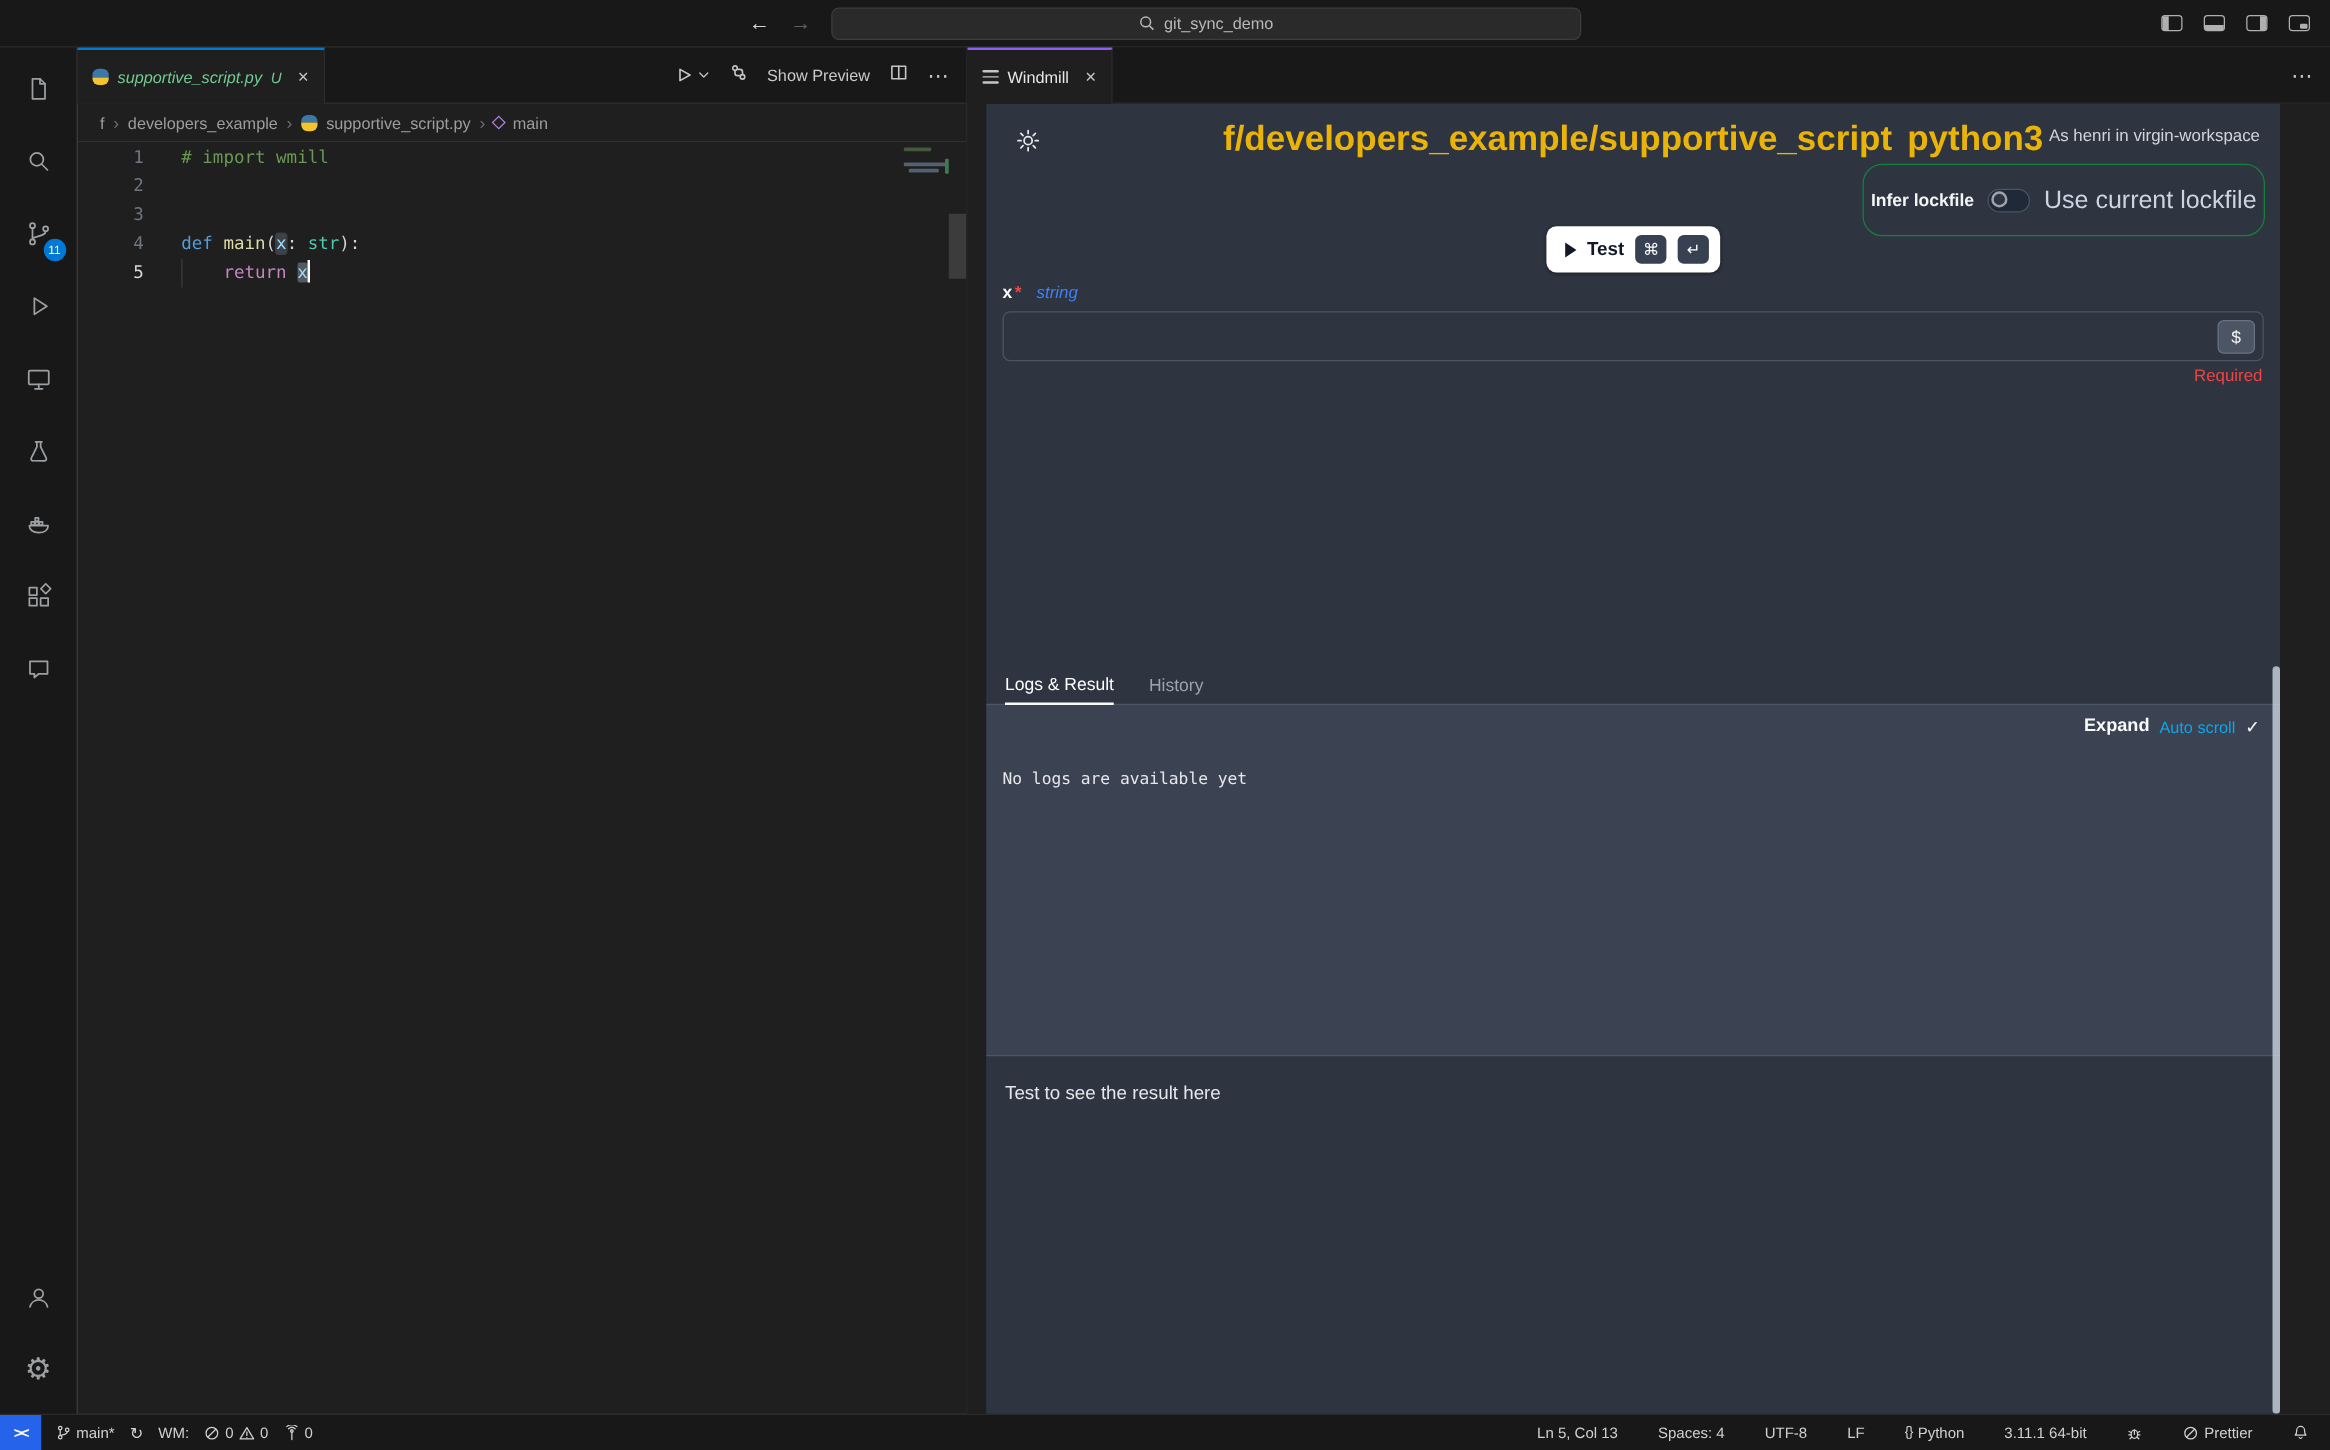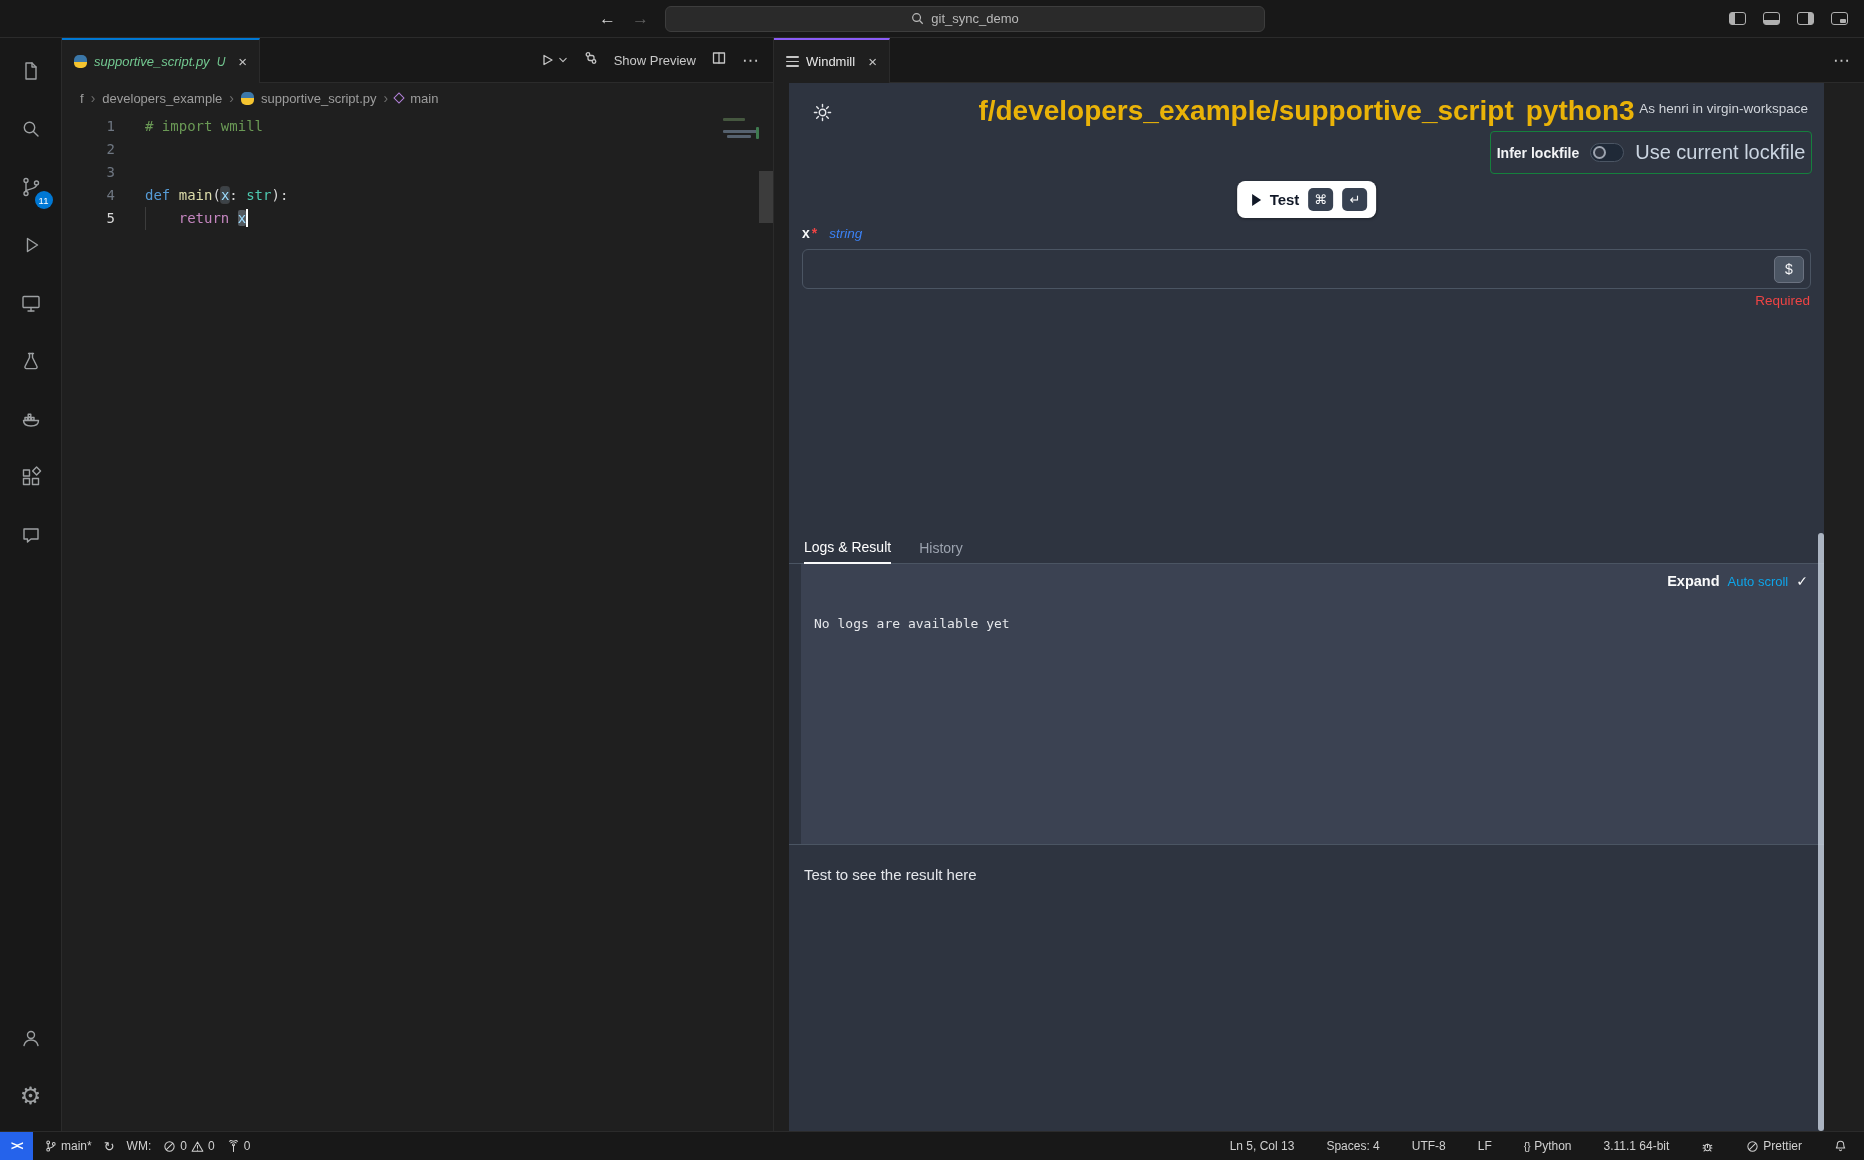--- a/index.html
+++ b/index.html
@@ -92,21 +92,21 @@
   .hamb i{width:13px;height:1.6px;background:#c5c5c5;border-radius:1px;}
   .webview-wrap{flex:1;position:relative;background:#1f1f1f;min-height:0;}
   .webview{position:absolute;left:15px;right:40px;top:0;bottom:0;background:#2e3440;color:#e5e7eb;overflow:hidden;}
 
   .sun{position:absolute;left:24px;top:20px;}
   .sun svg{stroke:#e5e7eb;fill:none;stroke-width:1.5;stroke-linecap:round;}
   .wm-title{position:absolute;top:12px;left:0;right:0;text-align:center;font-size:28px;font-weight:700;color:#eab308;}
   .wm-lang{margin-left:12px;}
   .workspace-note{position:absolute;top:18px;right:16px;font-size:13.5px;color:#d1d5db;}
 
-  .lockfile-box{position:absolute;top:48px;right:12px;width:322px;height:43px;border:1px solid #15803d;border-radius:4px;
+  .lockfile-box{position:absolute;top:48px;right:12px;width:322px;height:58px;border:1px solid #15803d;border-radius:16px;
     display:flex;align-items:center;justify-content:center;gap:11px;}
   .lf-infer{font-size:14px;font-weight:600;color:#f3f4f6;}
   .lf-use{font-size:20px;color:#cbd5e1;}
   .toggle{width:34px;height:19px;border-radius:10px;background:#1f2937;border:1px solid #4b5563;position:relative;flex:none;}
   .knob{position:absolute;left:2px;top:1.5px;width:13px;height:13px;border-radius:50%;background:#2e3440;border:2px solid #9ca3af;}
 
   .test-btn{position:absolute;top:98px;left:50%;transform:translateX(-50%);height:37px;background:#fff;border-radius:8px;
     display:flex;align-items:center;gap:9px;padding:0 9px 0 15px;color:#111827;font-weight:600;font-size:15px;
     box-shadow:0 1px 3px rgba(0,0,0,.35);}
   .play-tri{width:0;height:0;border-left:9px solid #111827;border-top:6px solid transparent;border-bottom:6px solid transparent;}
@@ -120,21 +120,21 @@
     display:flex;align-items:center;padding:0 6px 0 10px;}
   .arg-input input{flex:1;background:transparent;border:none;outline:none;color:#e5e7eb;font-size:14px;font-family:"Liberation Sans",sans-serif;}
   .dollar-btn{width:30px;height:27px;background:#4b5563;border:1px solid #6b7280;border-radius:5px;color:#f3f4f6;
     display:flex;align-items:center;justify-content:center;font-size:14px;flex:none;}
   .required{position:absolute;top:210px;right:14px;color:#ef4444;font-size:13.5px;}
 
   .logs-tabs{position:absolute;top:450px;left:0;right:0;height:31px;border-bottom:1px solid #4b5563;
     display:flex;align-items:flex-end;gap:28px;padding-left:15px;font-size:14px;}
   .lt-active{color:#fff;font-weight:500;padding-bottom:7px;border-bottom:2px solid #f9fafb;margin-bottom:-1px;}
   .lt{color:#9ca3af;padding-bottom:7px;}
-  .logs-area{position:absolute;top:481px;left:12px;right:0;height:280px;background:#3b4252;}
+  .logs-area{position:absolute;top:481px;left:0;right:0;height:280px;background:#3b4252;}
   .logs-head{position:absolute;top:9px;right:16px;display:flex;align-items:center;gap:8px;}
   .expand-lbl{font-size:14.5px;font-weight:700;color:#f9fafb;}
   .autoscroll-lbl{font-size:13px;color:#0ea5e9;}
   .check{font-size:14px;color:#f9fafb;}
   .no-logs{position:absolute;top:52px;left:13px;font-family:"DejaVu Sans Mono",monospace;font-size:13px;color:#e5e7eb;}
   .result-area{position:absolute;top:761px;left:0;right:0;bottom:0;background:#2e3440;border-top:1px solid #4b5563;}
   .result-hint{position:absolute;top:21px;left:15px;font-size:15px;color:#e5e7eb;}
   .wv-scrollbar{position:absolute;top:450px;right:0;bottom:0;width:6px;background:#cbd5e1;opacity:.8;border-radius:3px;}
 
   

